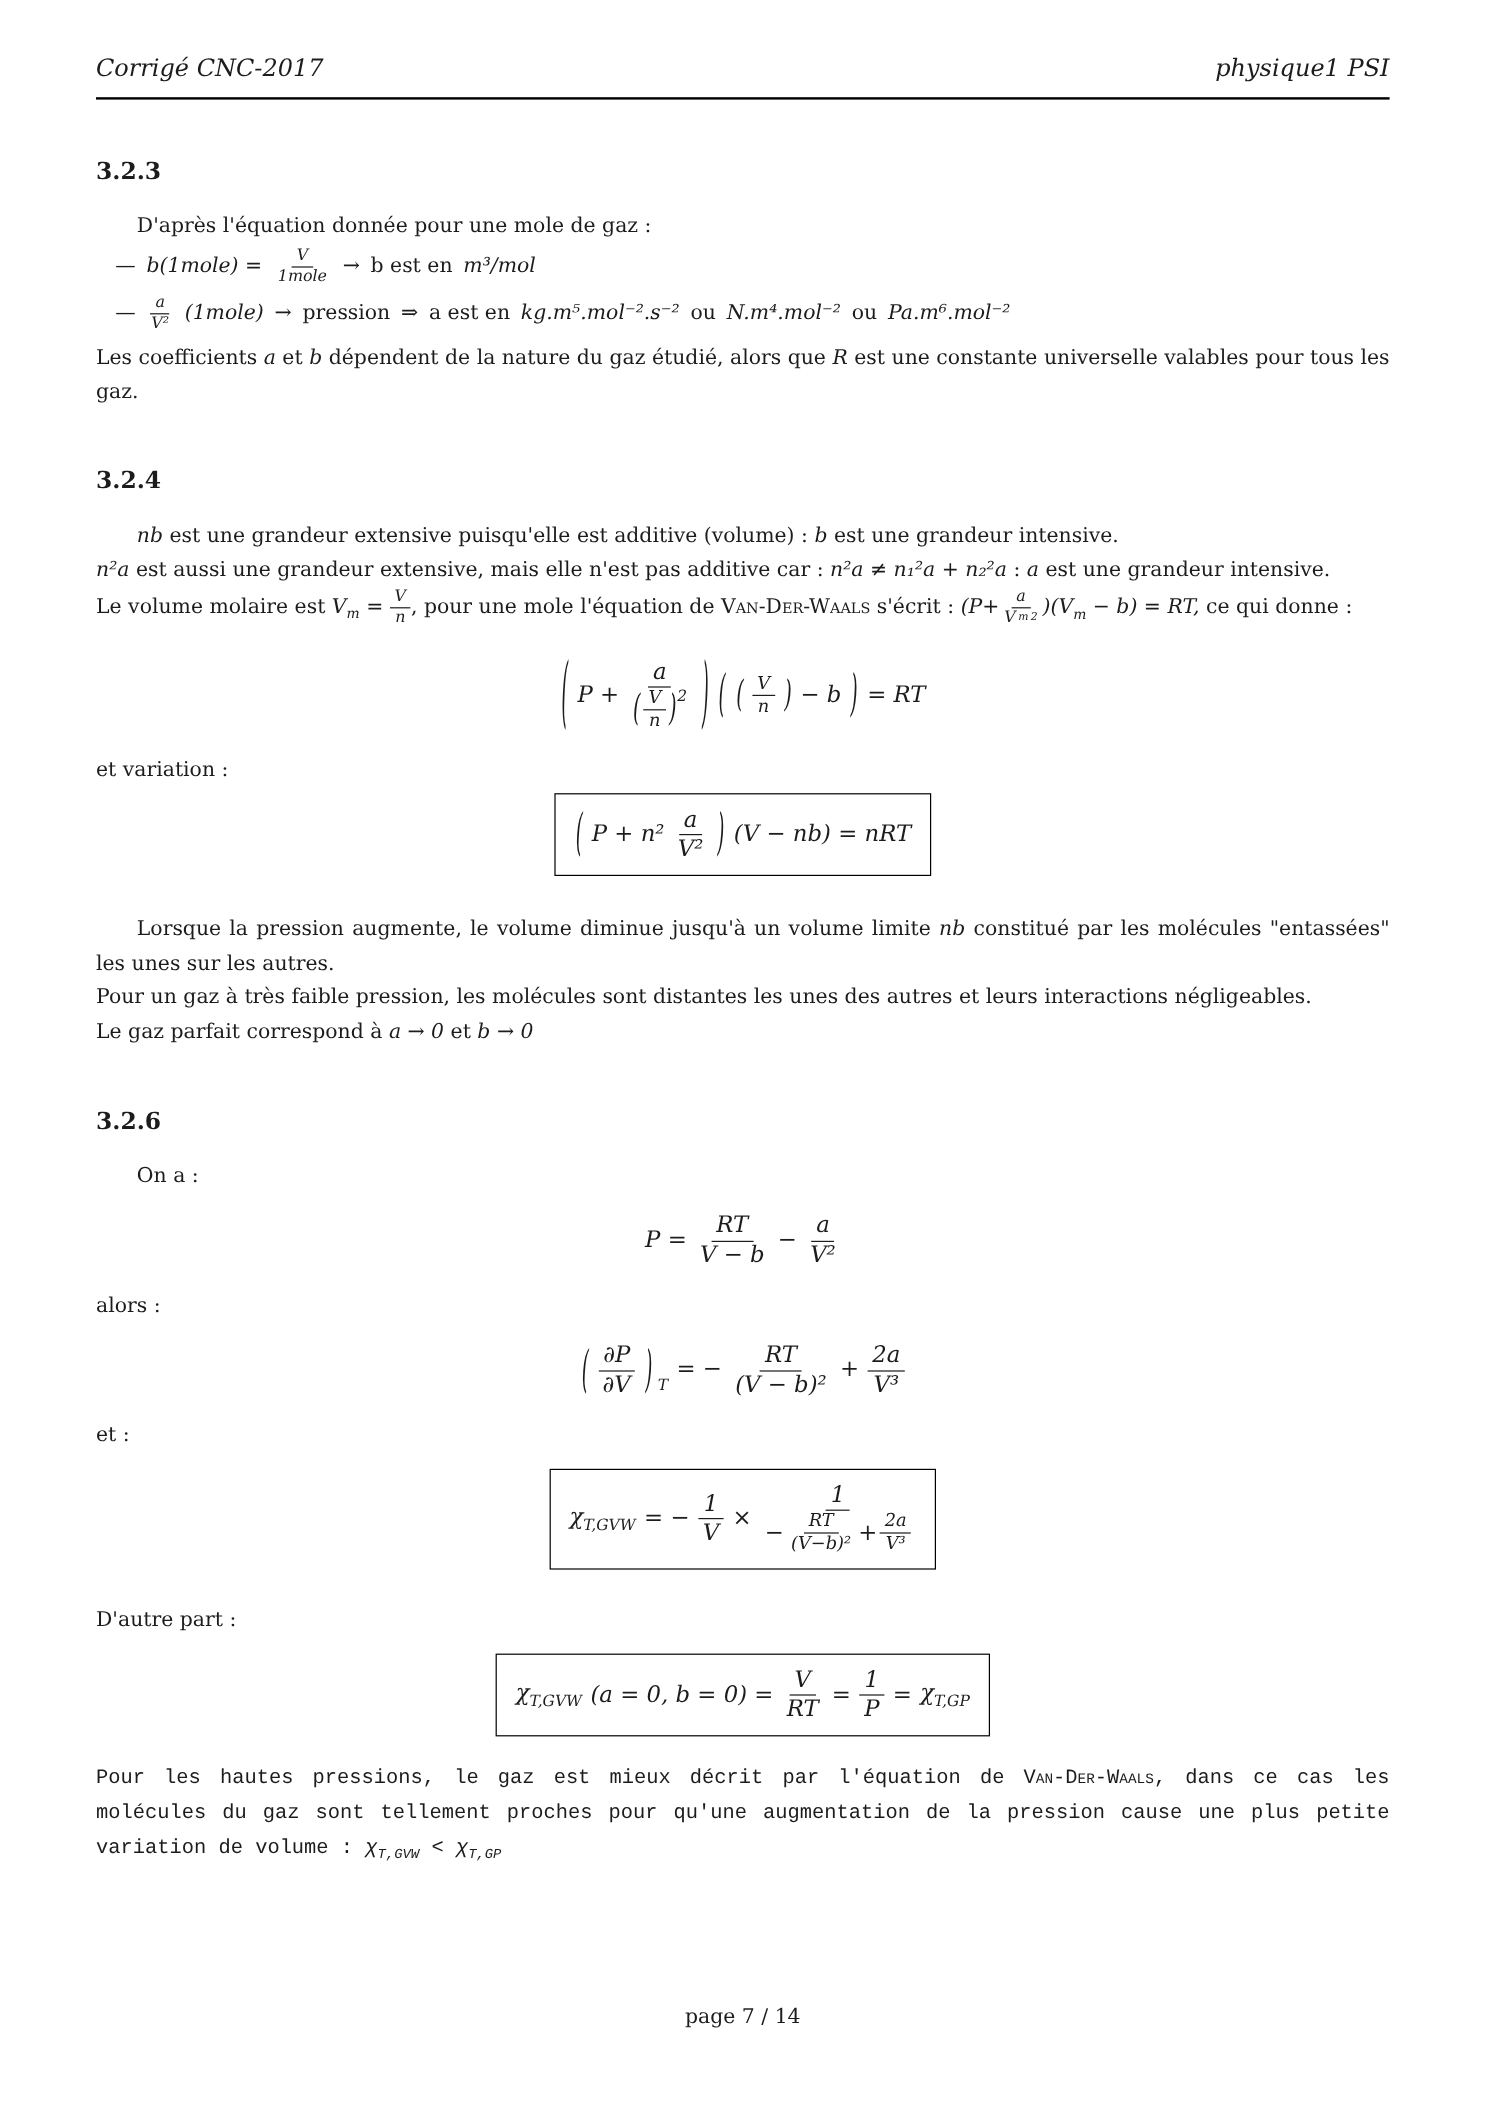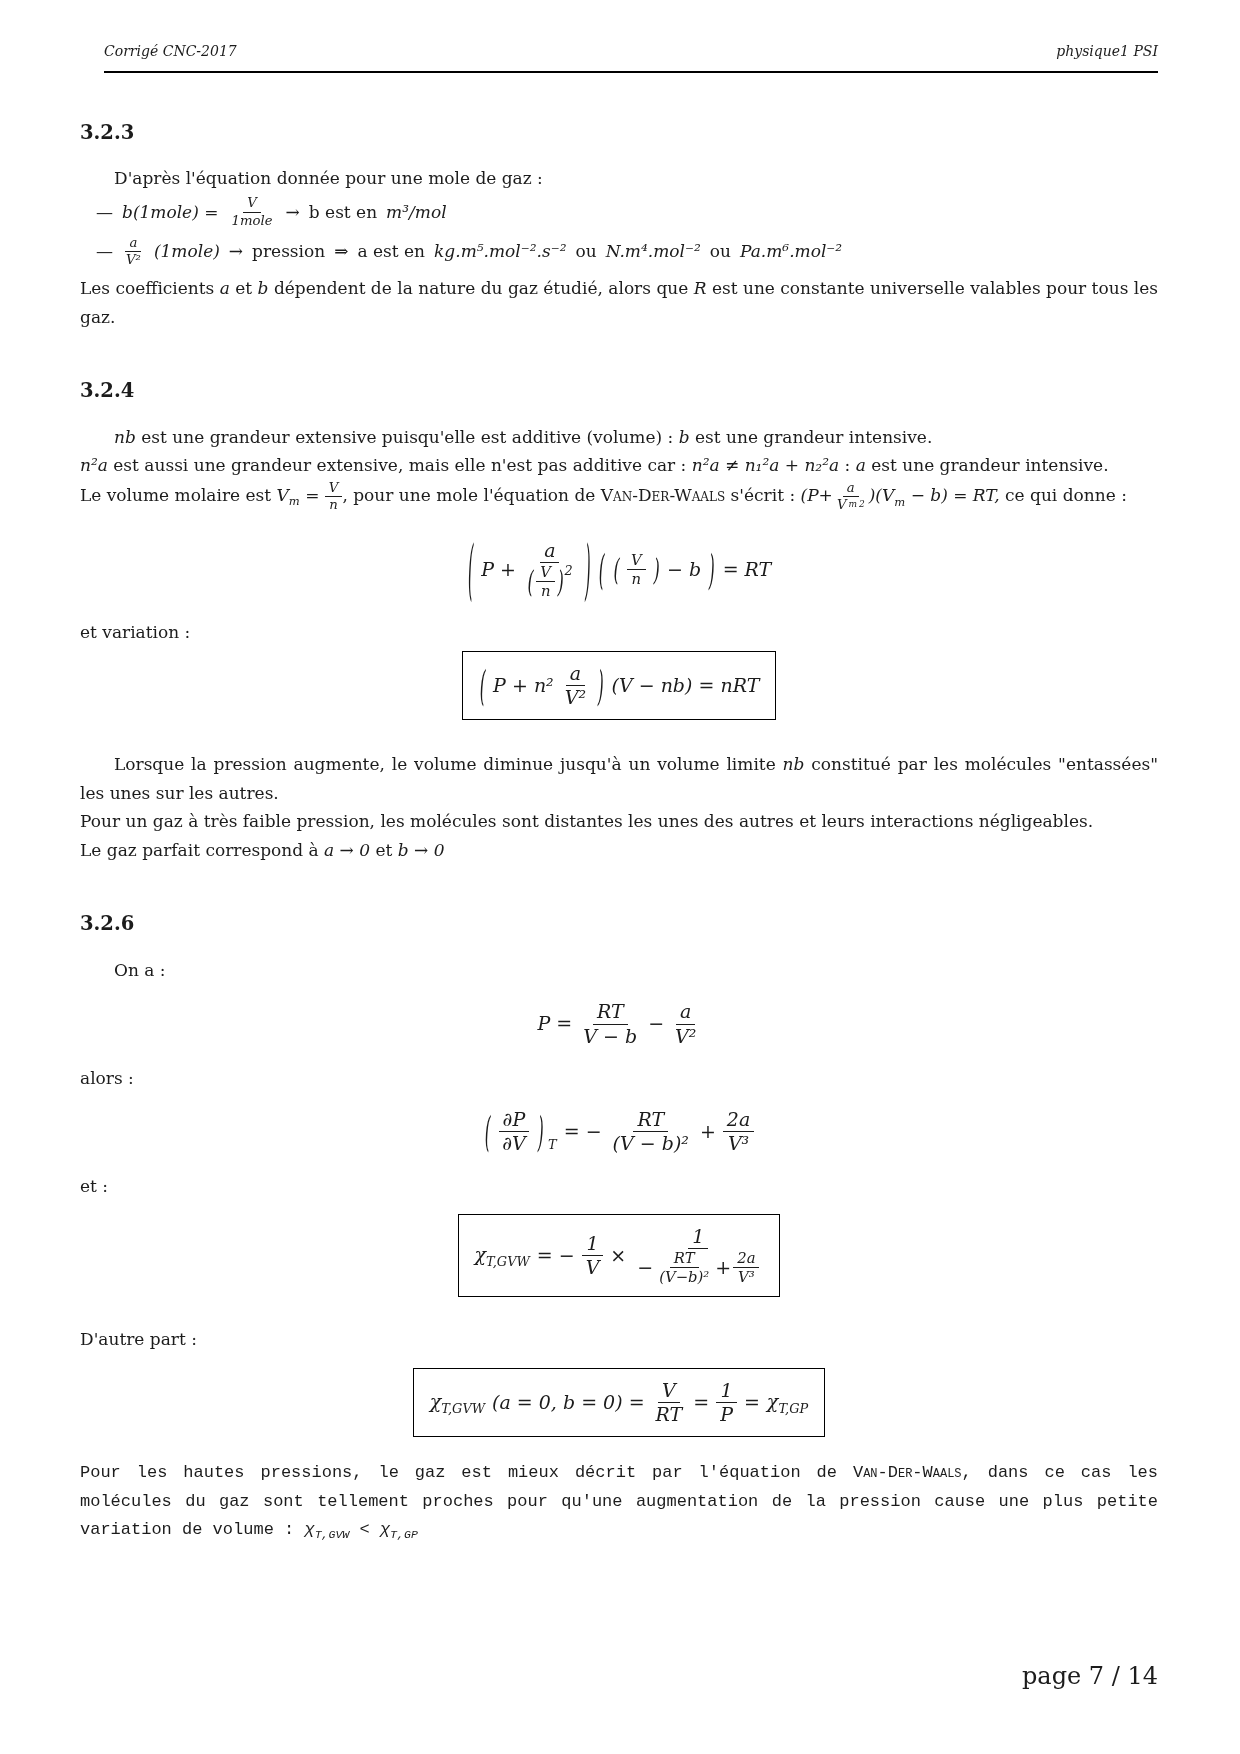--- a/index.html
+++ b/index.html
@@ -5,21 +5,21 @@
   html,body{margin:0;padding:0;background:#e8e8e8;}
   .page{
     width:1240px;min-height:1754px;margin:0 auto;background:#ffffff;
     box-sizing:border-box;padding:40px 82px 58px 80px;
     display:flex;flex-direction:column;
     font-family:"DejaVu Serif","Liberation Serif",serif;
     color:#1c1c1c;font-size:17px;line-height:1.68;
   }
   
   .hdr{display:flex;justify-content:space-between;align-items:flex-end;
-       font-style:italic;font-size:14px;padding-bottom:7px;border-bottom:2.5px solid #000;margin-left:24px;}
+       font-style:italic;font-size:20px;padding-bottom:7px;border-bottom:2.5px solid #000;}
   
   .sec-h{font-weight:bold;font-size:19.5px;margin:0;line-height:1.2;}
   .mt-sec{margin-top:48px;}
   
   p{margin:0;text-align:justify;}
   .indent{text-indent:34px;}
   .mt-p{margin-top:20px;}
   .mi{font-style:italic;}
   .sc{font-variant:small-caps;}
   
@@ -40,21 +40,21 @@
   
   .par{display:inline-block;line-height:1;transform-origin:center;font-weight:300;}
   .p34{transform:scale(0.75,3.4);}
   .p22{transform:scale(0.8,2.2);}
   .p16{transform:scale(0.85,1.6);}
   sub{font-size:68%;}
   sup{font-size:68%;}
   .subT{align-self:flex-end;margin-left:-3px;font-size:68%;}
   .supN{align-self:flex-start;margin-left:-2px;font-size:68%;}
   
-  .ftr{margin-top:auto;text-align:right;font-size:24px;}
+  .ftr{margin-top:auto;text-align:center;font-size:17px;}
 </style>
 </head>
 <body>
 
 <div class="page">
 
   <div class="hdr">
     <span>Corrigé CNC-2017</span>
     <span>physique1 PSI</span>
   </div>

